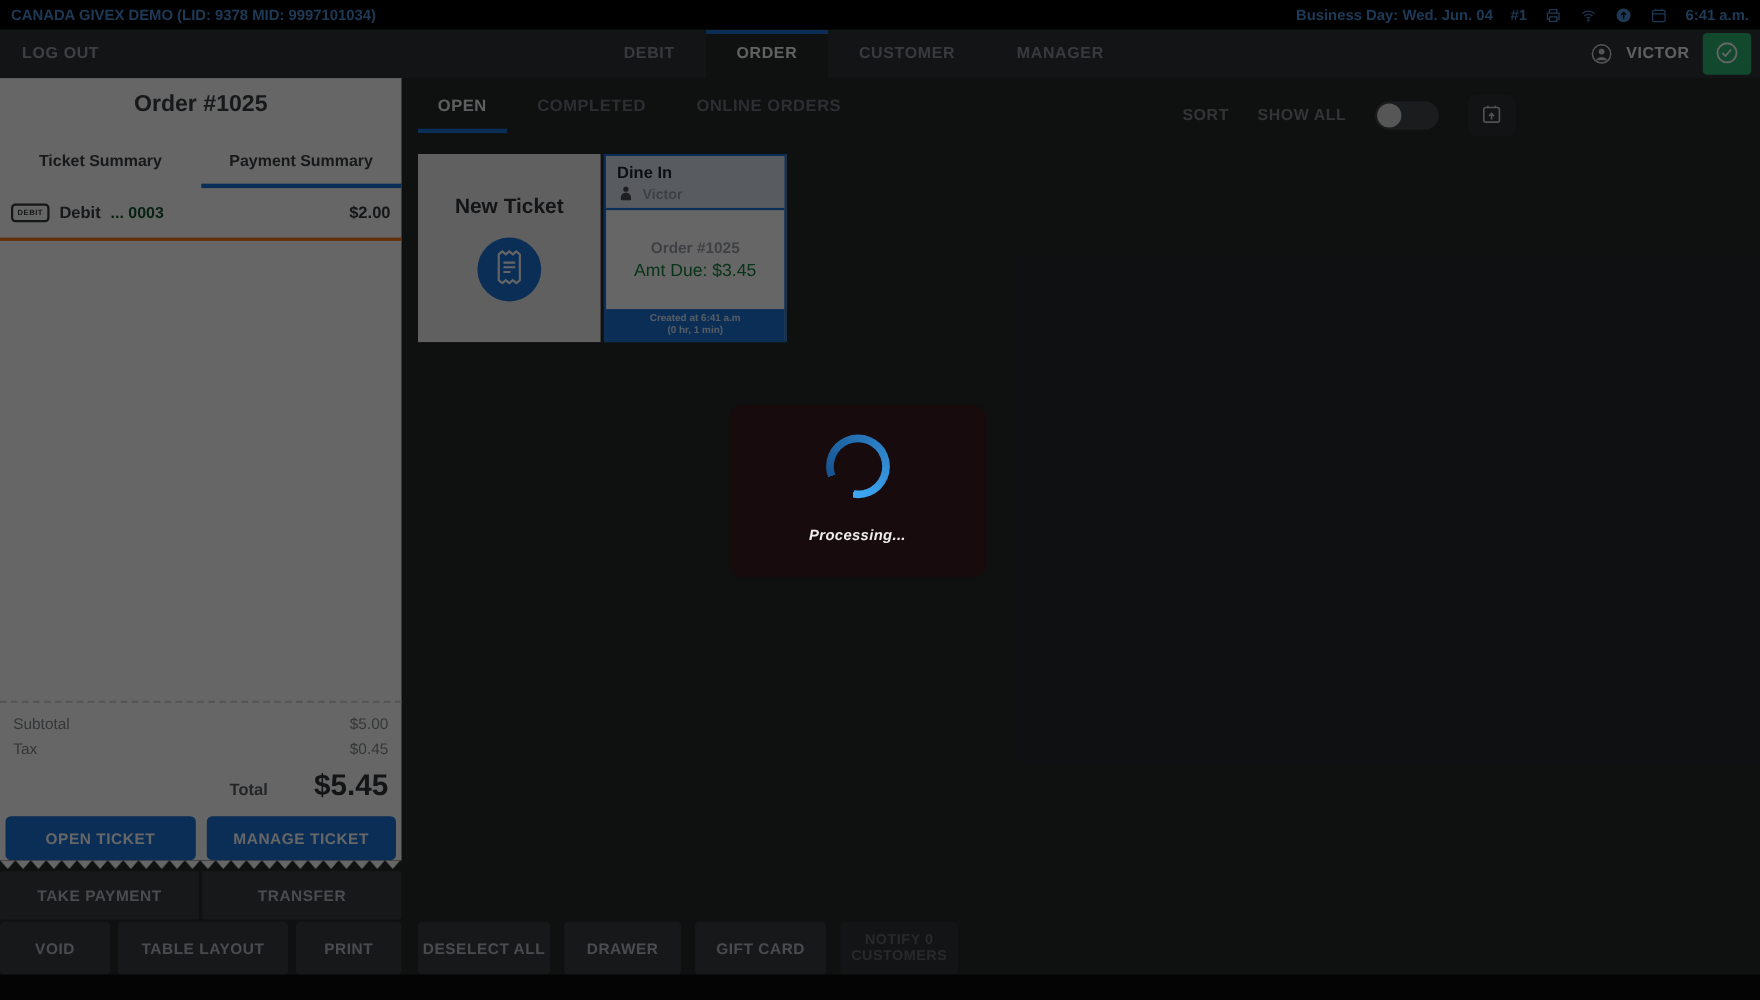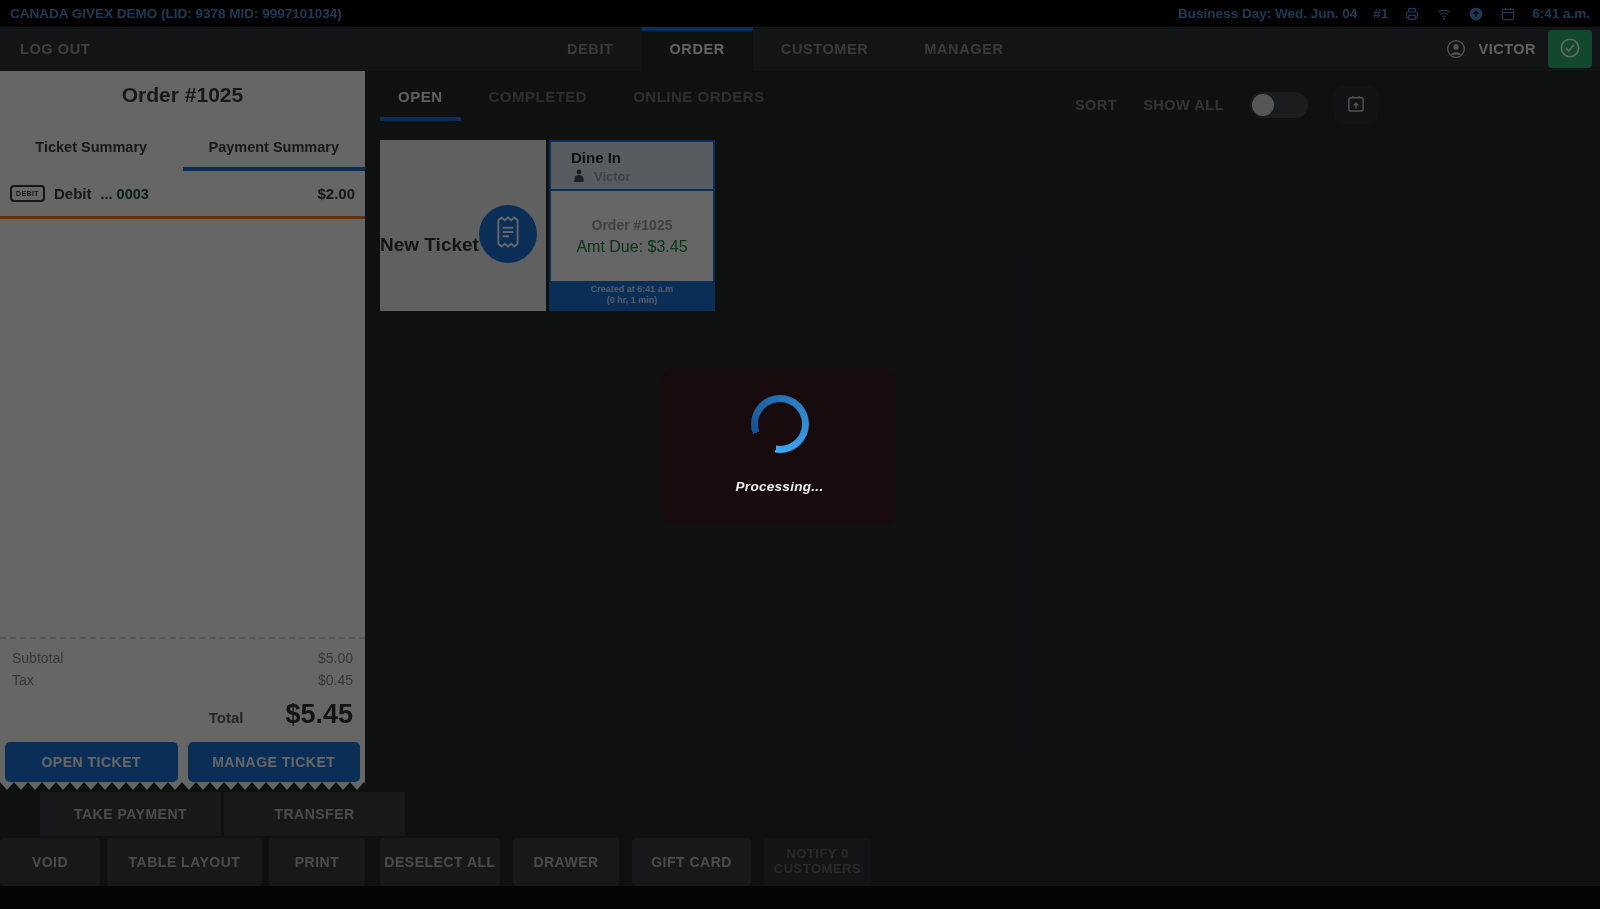--- a/index.html
+++ b/index.html
@@ -66,21 +66,21 @@
     line-height:22px;}
   .tot-final{display:flex;justify-content:flex-end;align-items:baseline;gap:42px;margin-top:8px;}
   .tot-final-label{font-size:15px;font-weight:700;color:#5a5e63;}
   .tot-final-value{font-size:27px;font-weight:700;color:#2e3236;}
   .tp-buttons{display:flex;gap:10px;padding:6px 5px 0;}
   .btn-blue{flex:1;height:40px;background:var(--accent);border:none;border-radius:5px;
     color:#fff;font-weight:700;font-size:14px;letter-spacing:.5px;cursor:pointer;
     font-family:inherit;}
   .tp-tear{position:absolute;top:782px;left:0;width:365px;height:8px;display:block;}
 
-  .panel-actions{position:absolute;top:792px;left:0;width:365px;height:44px;display:flex;gap:3px;margin-left:40px;}
+  .panel-actions{position:absolute;top:792px;left:0;width:365px;height:44px;display:flex;gap:3px;}
   .btn-dark{background:var(--btn);border:none;border-radius:4px;color:var(--btn-text);
     font-weight:700;font-size:14px;letter-spacing:.5px;cursor:pointer;font-family:inherit;}
   .panel-actions .btn-dark{flex:1;height:100%;border-radius:2px;}
 
   
   .orders-tabs{position:absolute;top:88px;left:380px;display:flex;gap:10px;}
   .order-tab{padding:0 18px 12px;font-size:15px;font-weight:700;letter-spacing:.5px;
     color:#6e747b;border-bottom:4px solid transparent;cursor:pointer;}
   .order-tab.active{color:#eceef0;border-bottom-color:var(--accent);}
   .orders-controls{position:absolute;top:85px;right:222px;height:40px;display:flex;
@@ -89,29 +89,29 @@
   .toggle{width:58px;height:26px;border-radius:13px;background:#44474b;position:relative;
     cursor:pointer;}
   .toggle-knob{position:absolute;left:2px;top:2px;width:22px;height:22px;border-radius:50%;
     background:#d7d7d7;}
   .cal-btn{width:44px;height:38px;border:none;border-radius:8px;background:#2e3134;
     color:#c7cbd0;display:flex;align-items:center;justify-content:center;cursor:pointer;}
   .cal-btn svg{width:20px;height:20px;}
 
   .cards-row{position:absolute;top:140px;left:380px;display:flex;gap:3px;}
   .card{width:166px;height:171px;}
-  .card-new{background:#efefef;display:flex;align-items:center;
+  .card-new{background:#efefef;display:flex;flex-direction:column;align-items:center;
     cursor:pointer;}
   .card-new-label{margin-top:38px;font-size:19px;font-weight:700;color:#2f3337;}
   .new-circle{margin-top:16px;width:58px;height:58px;border-radius:50%;background:var(--accent);
     display:flex;align-items:center;justify-content:center;}
   .new-circle svg{width:26px;height:32px;}
   .card-dine{background:#fff;border:2px solid var(--accent);display:flex;flex-direction:column;
     cursor:pointer;}
-  .dine-header{background:#dde6ef;padding:7px 20px 5px;border-bottom:2px solid var(--accent);}
+  .dine-header{background:#dde6ef;padding:7px 10px 5px;border-bottom:2px solid var(--accent);}
   .dine-type{font-size:15px;font-weight:700;color:#1d2736;}
   .dine-server-row{display:flex;align-items:center;gap:7px;margin-top:2px;}
   .dine-person-icon{width:16px;height:16px;color:#4a4f57;}
   .dine-person-icon svg{width:100%;height:100%;}
   .dine-server{font-size:13px;font-weight:600;color:#9aa1ab;}
   .dine-body{flex:1;display:flex;flex-direction:column;align-items:center;justify-content:center;
     gap:5px;}
   .dine-order{font-size:14px;font-weight:600;color:#9ba1a8;}
   .dine-amt{font-size:16px;font-weight:400;color:#15803d;}
   .dine-footer{background:var(--accent);padding:3px 2px;text-align:center;line-height:1.2;}

